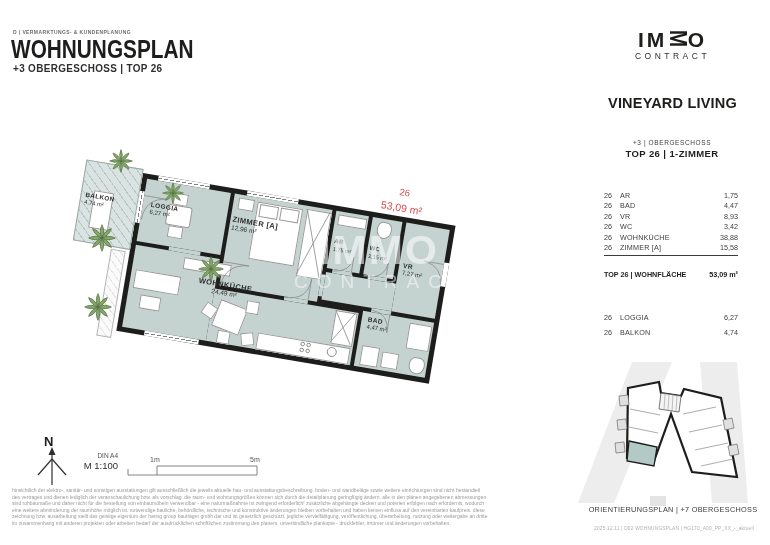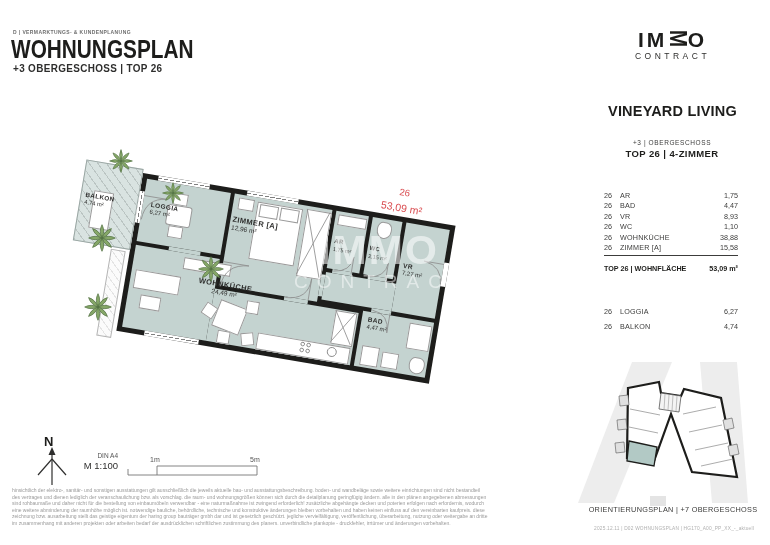--- a/index.html
+++ b/index.html
@@ -10,31 +10,31 @@
   
   .dept{left:13px;top:29px;font-size:5px;letter-spacing:.4px;color:#6e6e6e;font-weight:bold;}
   .h1{left:11px;top:34px;font-size:26px;font-weight:bold;letter-spacing:0;transform:scaleX(.8);transform-origin:left top;white-space:nowrap;}
   .h1sub{left:13px;top:62px;font-size:11px;font-weight:bold;letter-spacing:.4px;transform:scaleX(.9);transform-origin:left top;color:#2e2e2d;}
 
   
   .brand{left:585px;top:30px;width:175px;text-align:center;}
   .logo1{font-size:21px;font-weight:bold;letter-spacing:3px;line-height:20px;}
   .logo1 .mrot{display:inline-block;transform:rotate(90deg) scaleY(1.1);}
   .logo2{font-size:8.5px;letter-spacing:3.5px;color:#2e2e2d;margin-top:1px;}
-  .project{left:585px;top:103px;width:175px;text-align:center;font-size:14.5px;font-weight:bold;letter-spacing:.2px;}
+  .project{left:585px;top:95px;width:175px;text-align:center;font-size:14.5px;font-weight:bold;letter-spacing:.2px;}
 
   
   .floorline{left:602px;top:139px;width:140px;text-align:center;font-size:6.5px;letter-spacing:.6px;color:#3c3c3b;}
   .unitline{left:602px;top:148px;width:140px;text-align:center;font-size:9.5px;font-weight:bold;letter-spacing:.4px;}
   .rtable{left:604px;top:191px;width:134px;font-size:7.2px;color:#3c3c3b;}
   .rrow{display:flex;line-height:10.4px;}
   .rrow .nr{width:16px;}
   .rrow .nm{flex:1;letter-spacing:.2px;}
   .rrow .ar{width:44px;text-align:right;}
-  .totrow{display:flex;border-top:.8px solid #3c3c3b;margin-top:2px;padding-top:8px;
+  .totrow{display:flex;border-top:.8px solid #3c3c3b;margin-top:2px;padding-top:14px;
           font-weight:bold;color:#1d1d1b;line-height:10px;}
   .totrow .nm{flex:1;}
   .outrows{margin-top:30px;}
   .outrows .rrow{line-height:15px;}
 
   
   .plan{left:143px;top:173px;width:317px;height:160px;background:#1d1d1b;
         transform:rotate(9.6deg);transform-origin:0 0;}
   .room{position:absolute;background:#c4d3d0;}
   .roomlabel{position:absolute;color:#2e2e2d;line-height:1.25;}
@@ -95,42 +95,42 @@
 <div class="abs h1">WOHNUNGSPLAN</div>
 <div class="abs h1sub">+3 OBERGESCHOSS | TOP 26</div>
 
 <div class="abs brand">
   <div class="logo1"><span>IM</span><span class="mrot">M</span><span>O</span></div>
   <div class="logo2">CONTRACT</div>
 </div>
 <div class="abs project">VINEYARD LIVING</div>
 
 <div class="abs floorline">+3 | OBERGESCHOSS</div>
-<div class="abs unitline">TOP 26 | 4-ZIMMER</div>
+<div class="abs unitline">TOP 26 | 1-ZIMMER</div>
 
 <div class="abs rtable">
   <div class="rrow">
       <span class="nr">26</span>
       <span class="nm">AR</span>
       <span class="ar">1,75</span>
     </div>
   <div class="rrow">
       <span class="nr">26</span>
       <span class="nm">BAD</span>
       <span class="ar">4,47</span>
     </div>
   <div class="rrow">
       <span class="nr">26</span>
       <span class="nm">VR</span>
       <span class="ar">8,93</span>
     </div>
   <div class="rrow">
       <span class="nr">26</span>
       <span class="nm">WC</span>
-      <span class="ar">1,10</span>
+      <span class="ar">3,42</span>
     </div>
   <div class="rrow">
       <span class="nr">26</span>
       <span class="nm">WOHNKÜCHE</span>
       <span class="ar">38,88</span>
     </div>
   <div class="rrow">
       <span class="nr">26</span>
       <span class="nm">ZIMMER [A]</span>
       <span class="ar">15,58</span>

